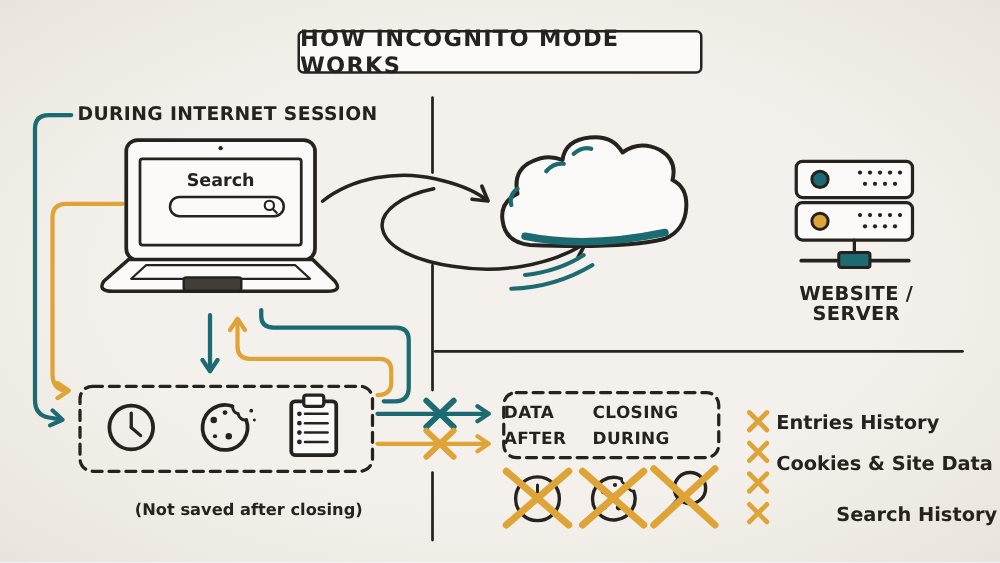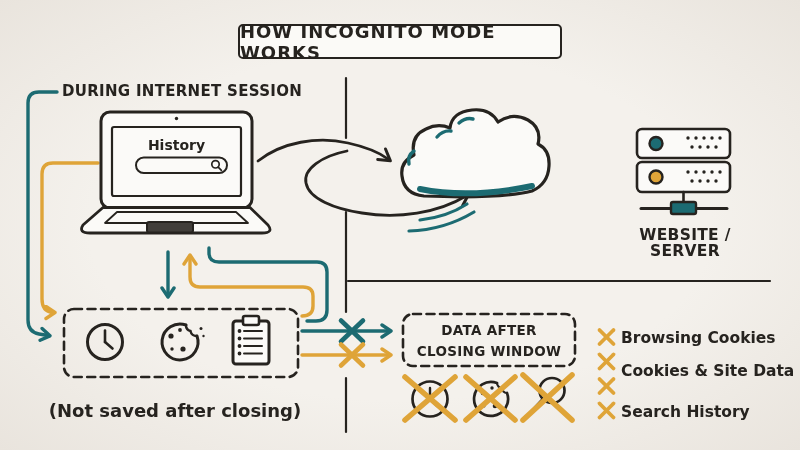--- a/index.html
+++ b/index.html
@@ -24,21 +24,21 @@
   }
   .center{text-align:center;white-space:normal;}
   .title-box{
     position:absolute;left:238px;top:24px;width:320px;height:31px;
     border:2.5px solid var(--ink);border-radius:5px;background:var(--paper);
     display:flex;align-items:center;justify-content:center;
     font-weight:bold;font-size:18px;letter-spacing:1px;
   }
   .data-box-text{
     position:absolute;left:403px;top:317px;width:172px;height:48px;
-    display:flex;flex-direction:column;align-items:center;justify-content:center;
+    display:flex;flex-direction:row;align-items:center;justify-content:center;
     font-weight:bold;font-size:13.5px;letter-spacing:.3px;line-height:1.55;
   }
   .li{position:absolute;left:621px;font-weight:bold;font-size:15.5px;}
 </style>
 </head>
 <body>
 
 <div class="stage">
 
   <svg width="800" height="450" viewBox="0 0 800 450">
@@ -228,29 +228,29 @@
         <line x1="613.5" y1="403.5" x2="599.5" y2="417.5"></line>
     </g>
   </svg>
 
   <div class="title-box">
     <span>HOW INCOGNITO MODE WORKS</span>
   </div>
 
   <div class="lbl" style="left:62px;top:84px;font-size:15px;letter-spacing:.3px;">DURING INTERNET SESSION</div>
 
-  <div class="lbl center" style="left:128px;top:138px;width:97px;font-size:14px;">History</div>
+  <div class="lbl center" style="left:128px;top:138px;width:97px;font-size:14px;">Search</div>
 
 
   <div class="lbl center" style="left:603px;top:228px;width:164px;font-size:15.5px;letter-spacing:.3px;text-align:center;">WEBSITE / SERVER</div>
 
-  <div class="lbl center" style="left:44px;top:402px;width:262px;font-size:18px;">(Not saved after closing)</div>
+  <div class="lbl center" style="left:68px;top:402px;width:262px;font-size:13px;">(Not saved after closing)</div>
 
   <div class="data-box-text">
     <span>DATA AFTER</span>
-    <span>CLOSING WINDOW</span>
+    <span>CLOSING DURING</span>
   </div>
 
-  <div class="li" style="top:329px;">Browsing Cookies</div>
+  <div class="li" style="top:329px;">Entries History</div>
   <div class="li" style="top:362px;">Cookies &amp; Site Data</div>
-  <div class="li" style="top:402.5px;">Search History</div>
+  <div class="li" style="top:402.5px;margin-left:48px;">Search History</div>
 
 </div>
 
 </body></html>

